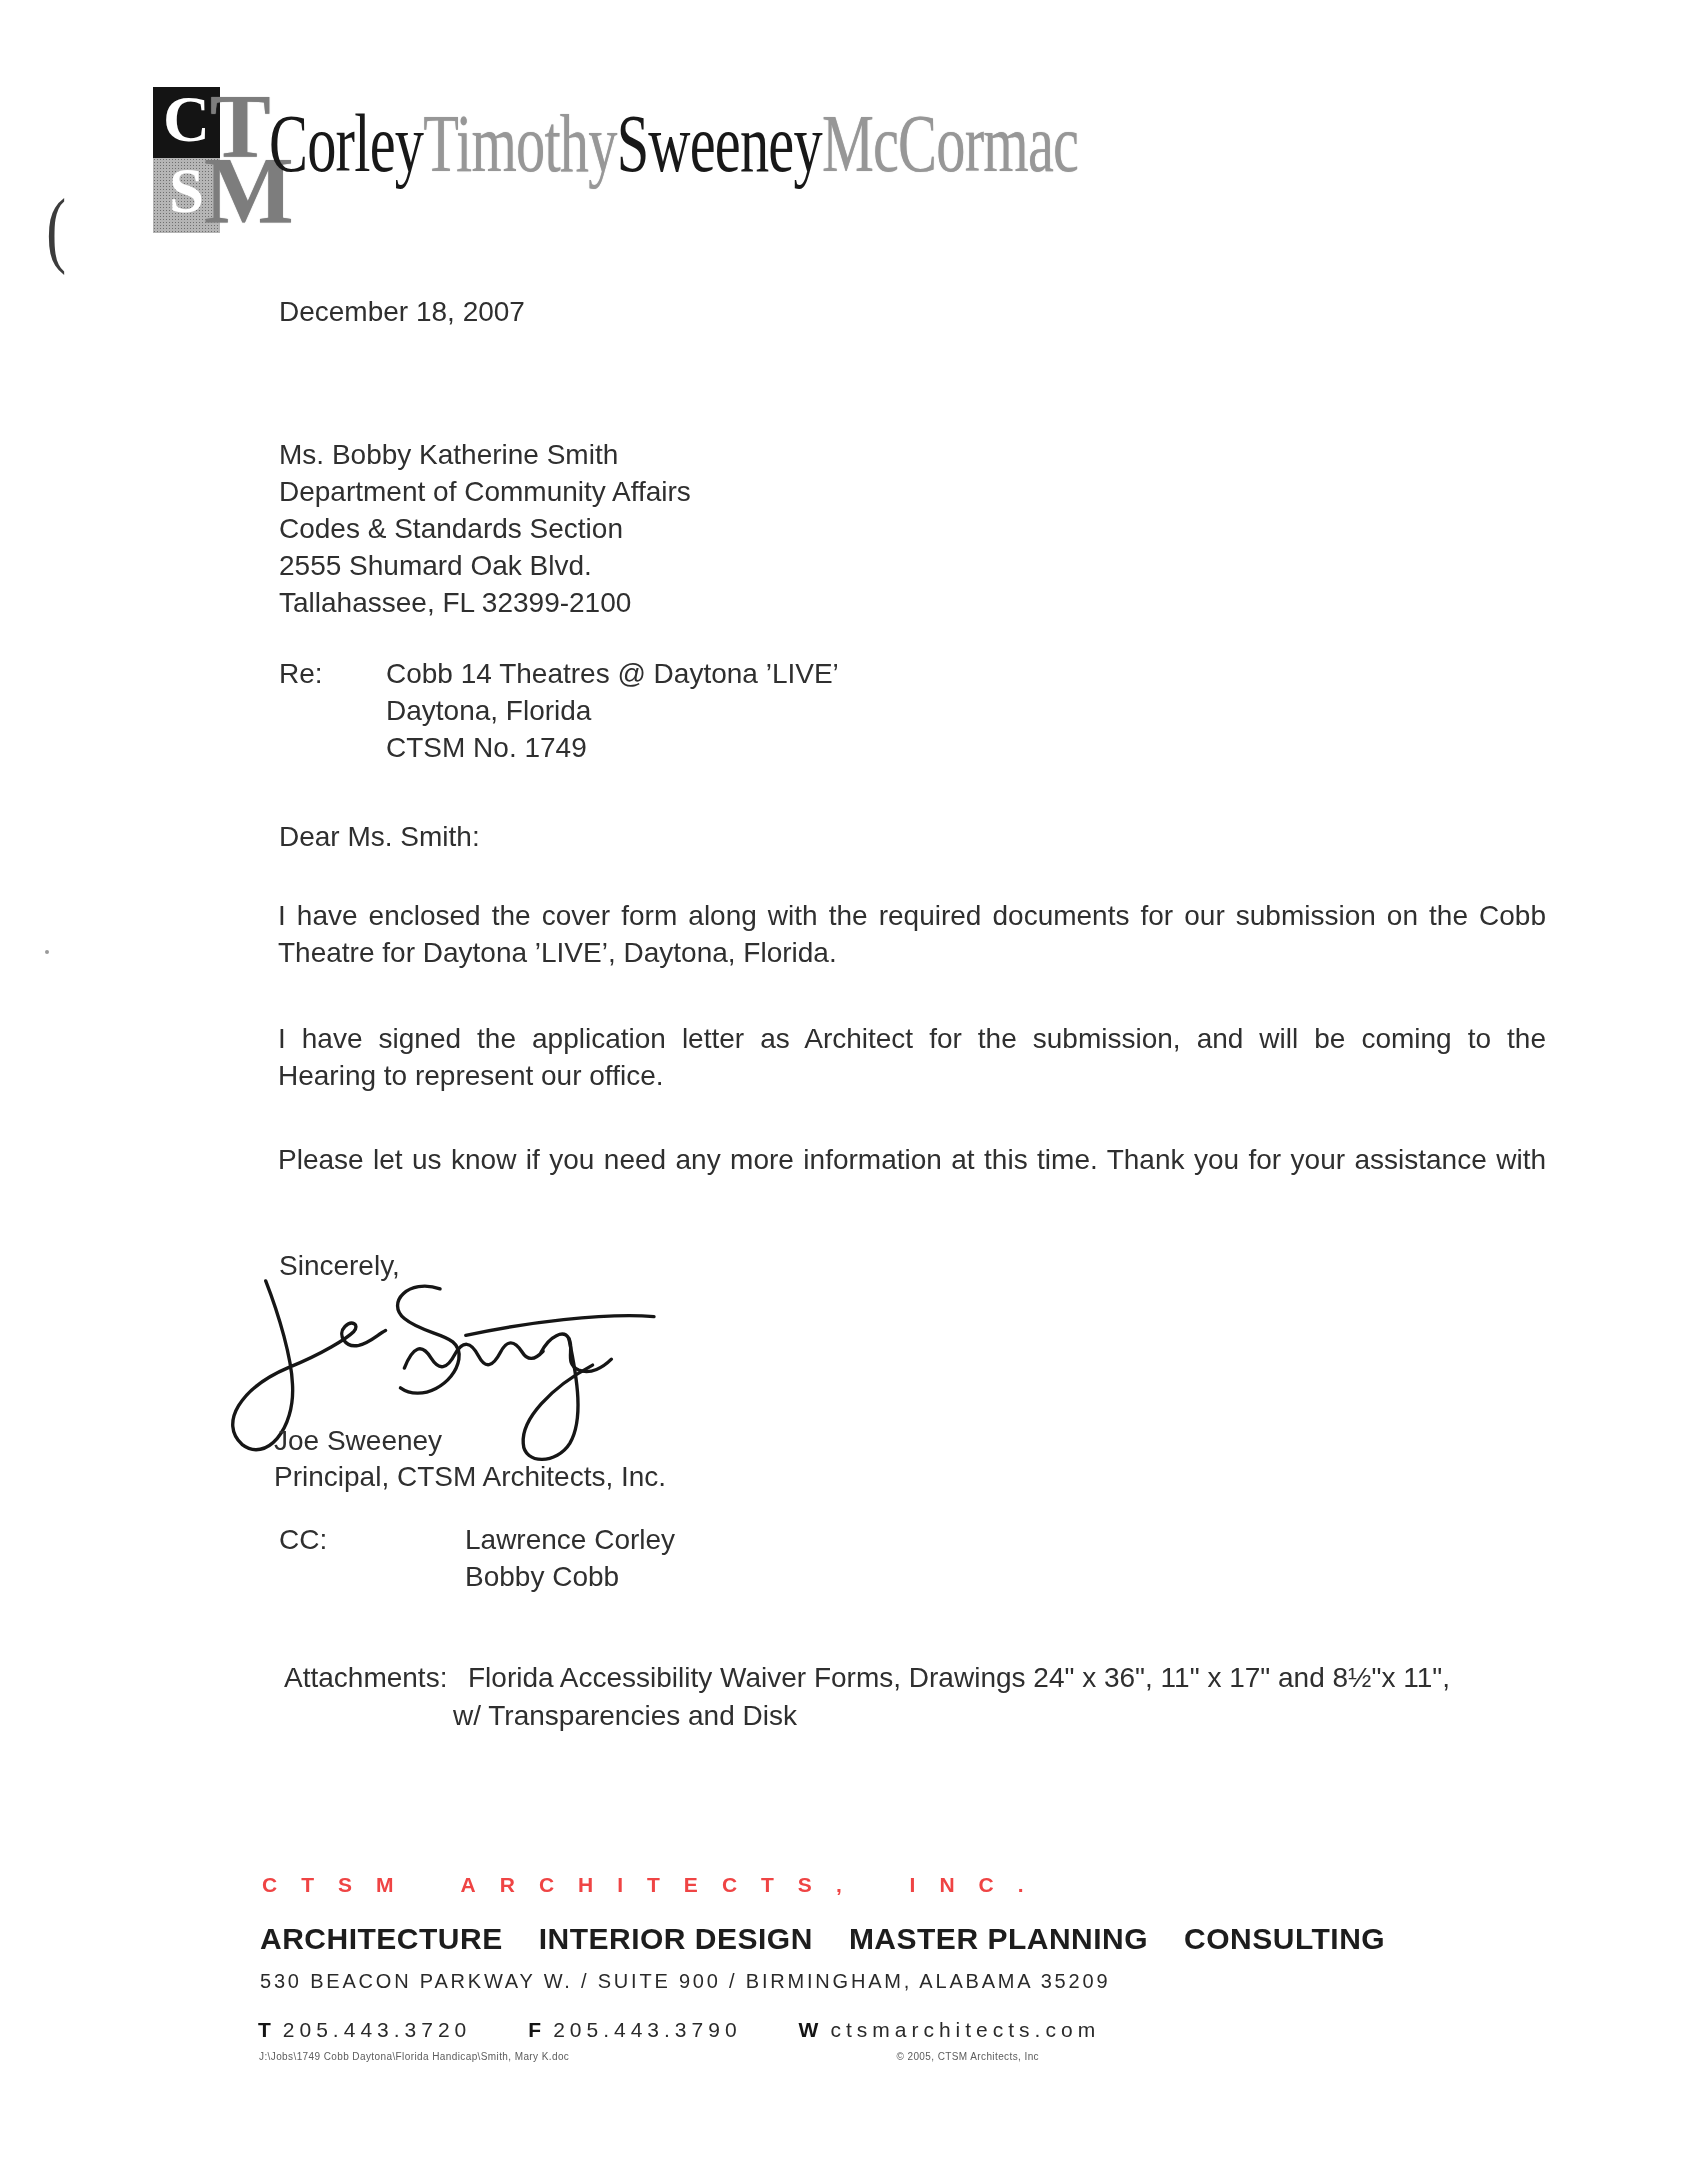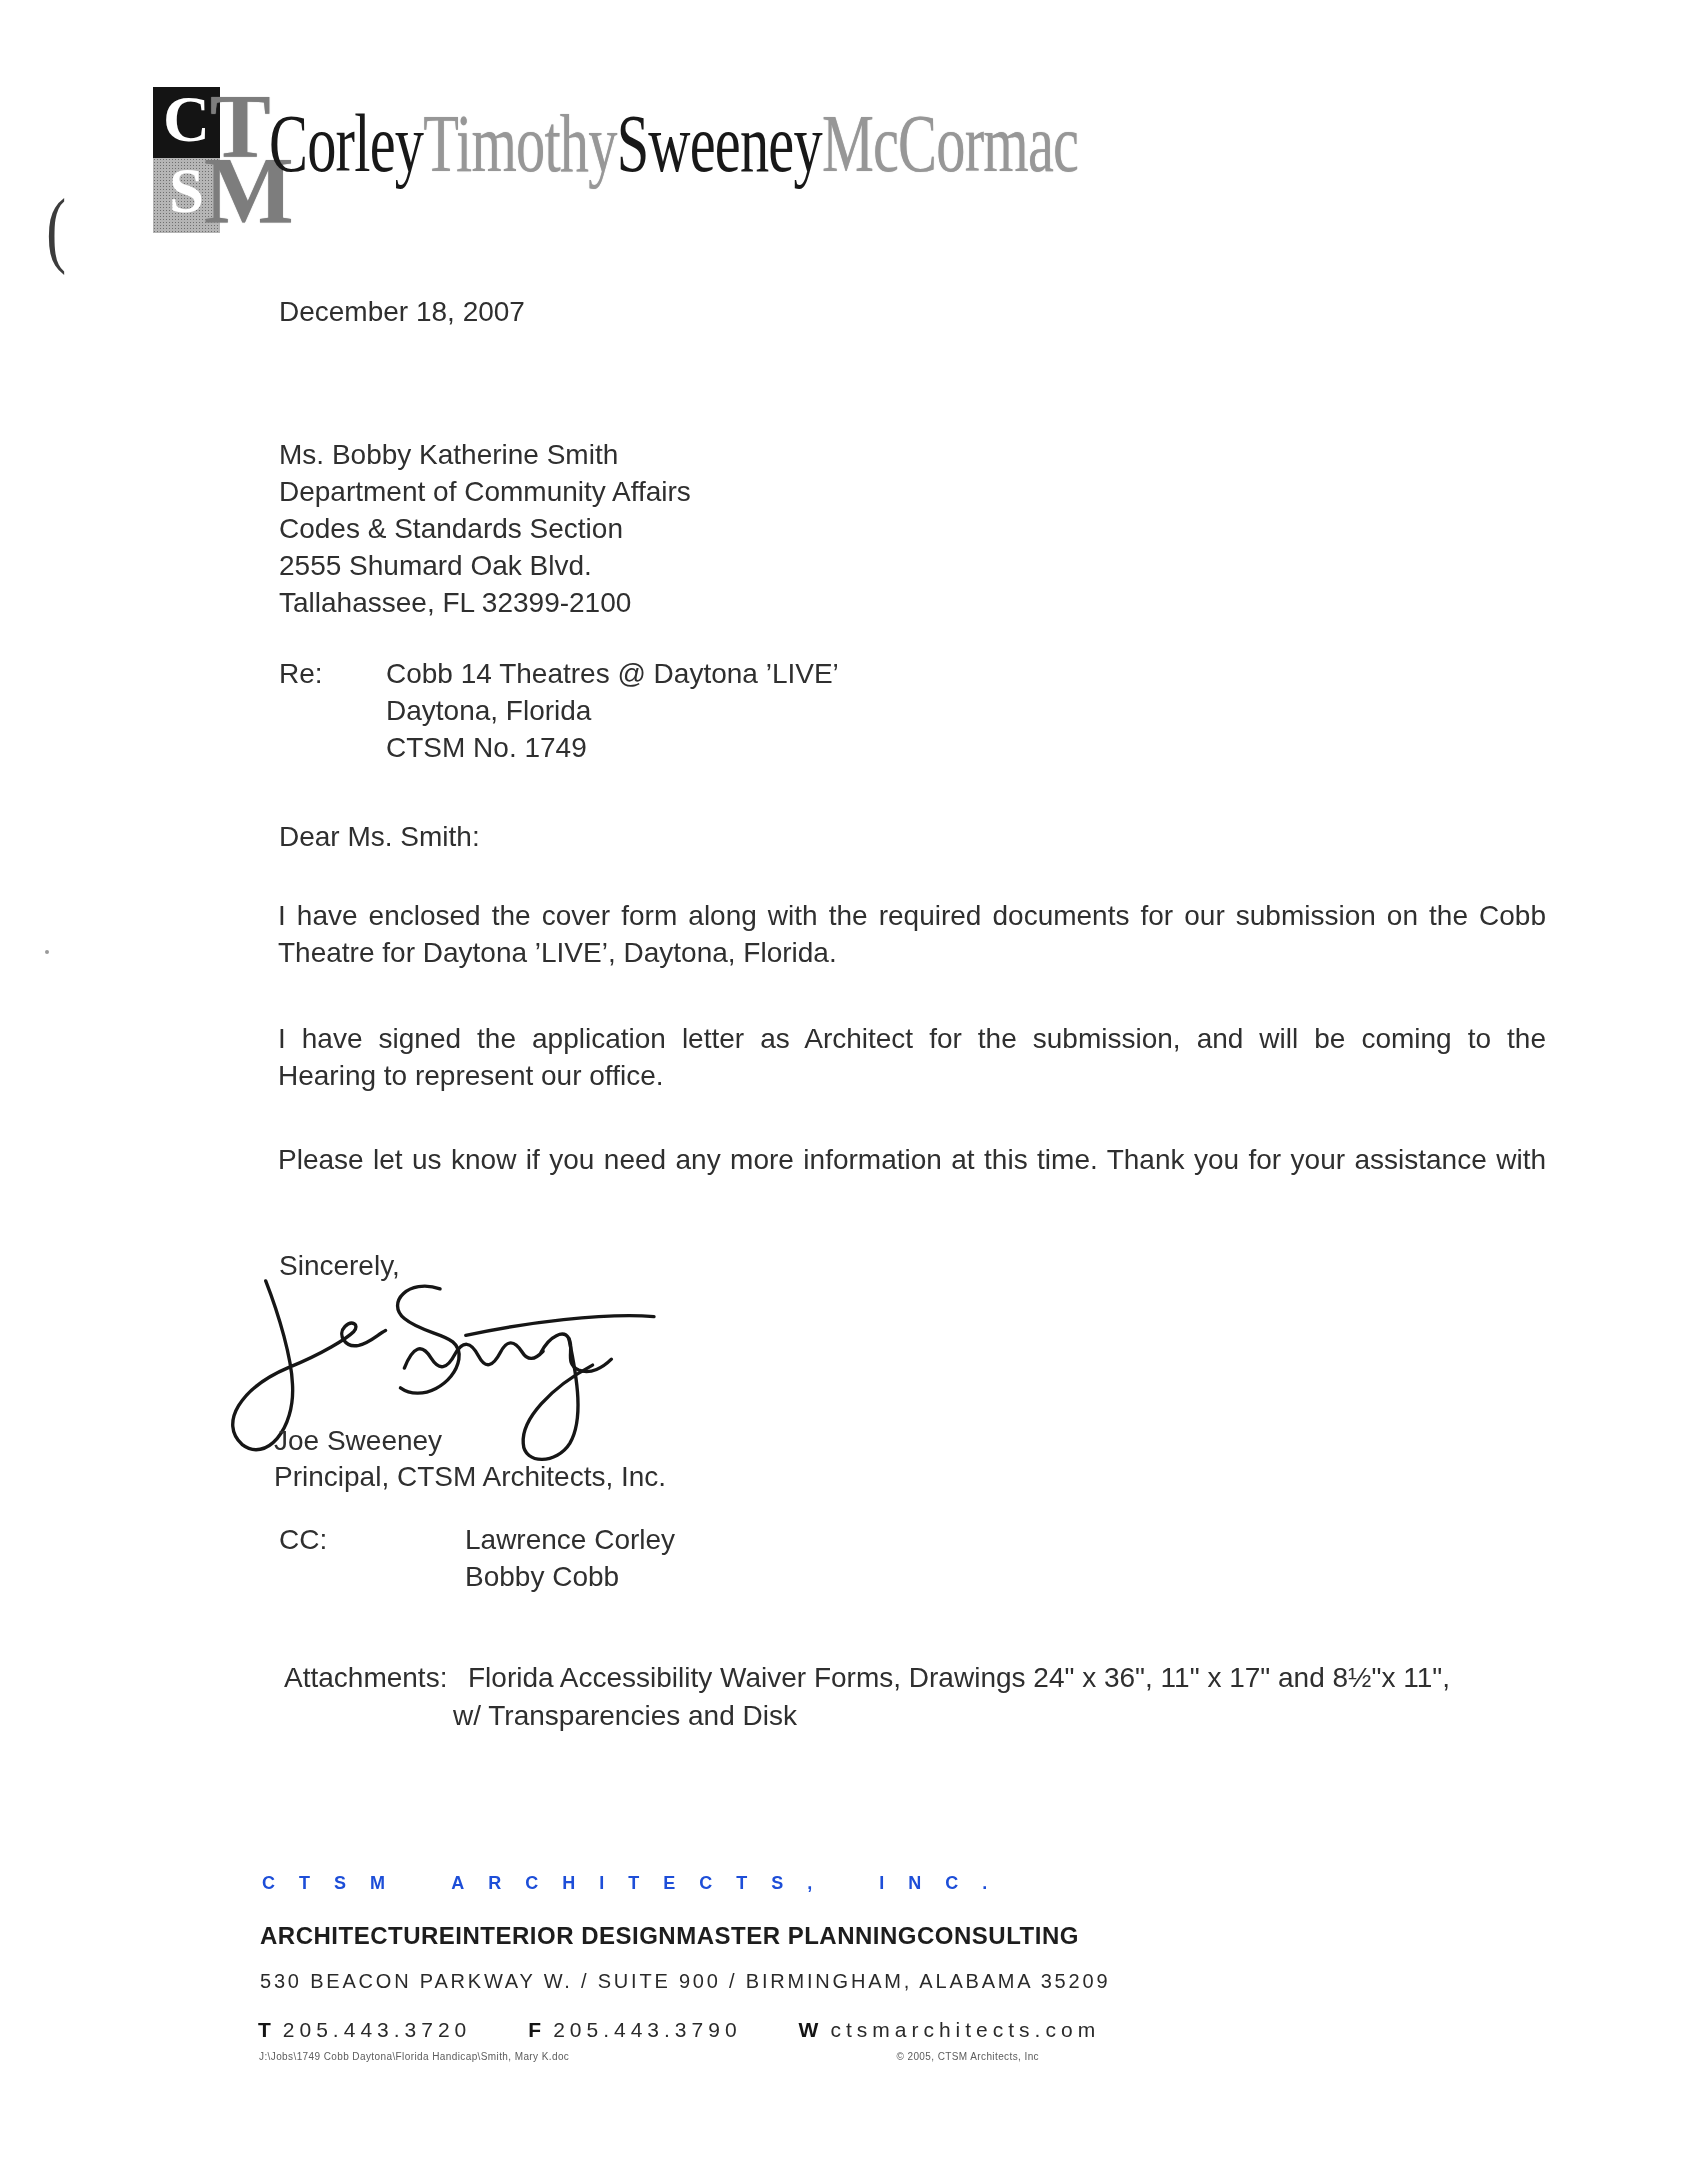--- a/index.html
+++ b/index.html
@@ -80,27 +80,27 @@
   #cc-block { position: absolute; left: 279px; top: 1521px; }
   #cc-label { position: absolute; left: 0; top: 0; }
   #cc-names { position: absolute; left: 186px; top: 0; width: 594px; }
   #att-block { position: absolute; left: 270px; top: 1659px; }
   #att-label { position: absolute; left: 0; top: 0; margin-left: 14px; }
   #att-line-1 { position: absolute; left: 198px; top: 0; width: 1109px; white-space: nowrap; }
   #att-line-2 { position: absolute; left: 183px; top: 38px; width: 891px; }
   
   #footer-company {
     position: absolute; left: 262px; top: 1873px;
-    font-weight: bold; font-size: 18px; color: #1d4ed8;
+    font-weight: bold; font-size: 21px; color: #ef4444;
     letter-spacing: 24px; word-spacing: 14px; white-space: nowrap;
   }
   #footer-services {
     position: absolute; left: 260px; top: 1922px;
-    display: flex; 
-    font-weight: bold; font-size: 24px; color: #1d1d1d; letter-spacing: 0.5px;
+    display: flex; gap: 36px;
+    font-weight: bold; font-size: 30px; color: #1d1d1d; letter-spacing: 0.5px;
     white-space: nowrap;
     text-align: center;
   }
   #footer-address {
     position: absolute; left: 260px; top: 1970px;
     font-size: 20px; color: #2a2a2a; letter-spacing: 2.8px; white-space: nowrap;
   }
   #footer-contact {
     position: absolute; left: 258px; top: 2018px;
     display: flex; align-items: baseline; font-size: 21px; color: #2a2a2a;

